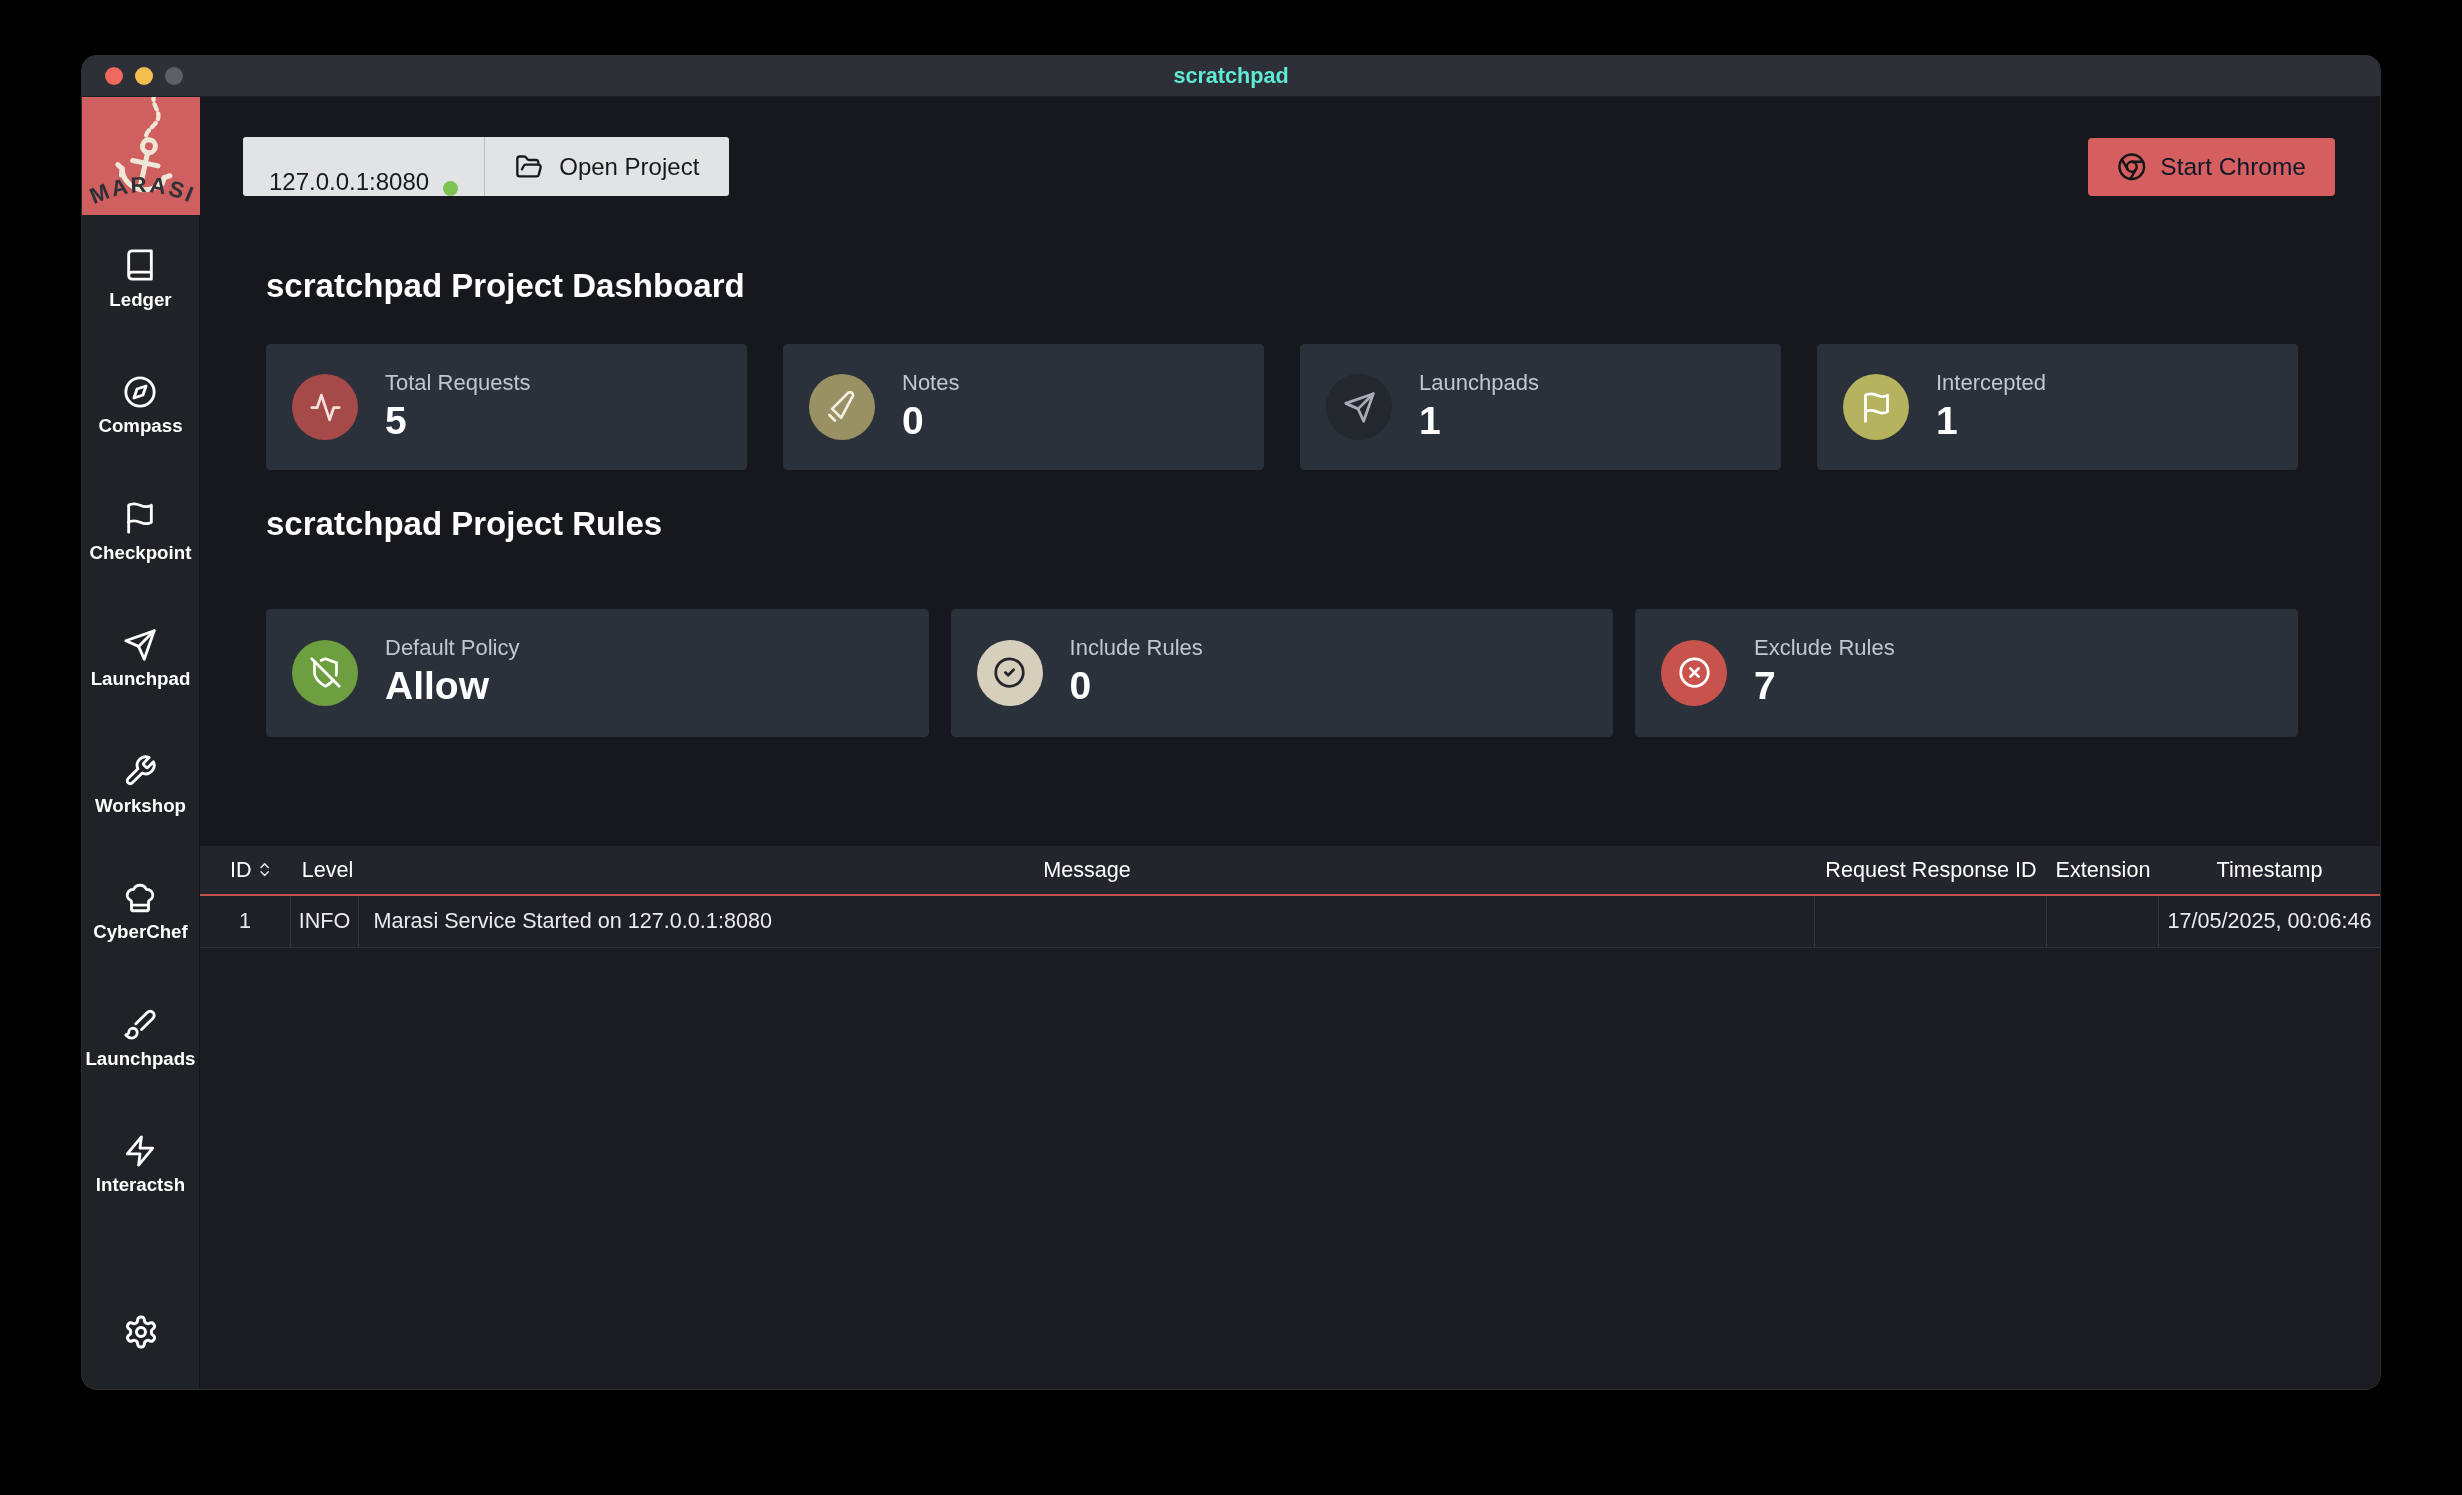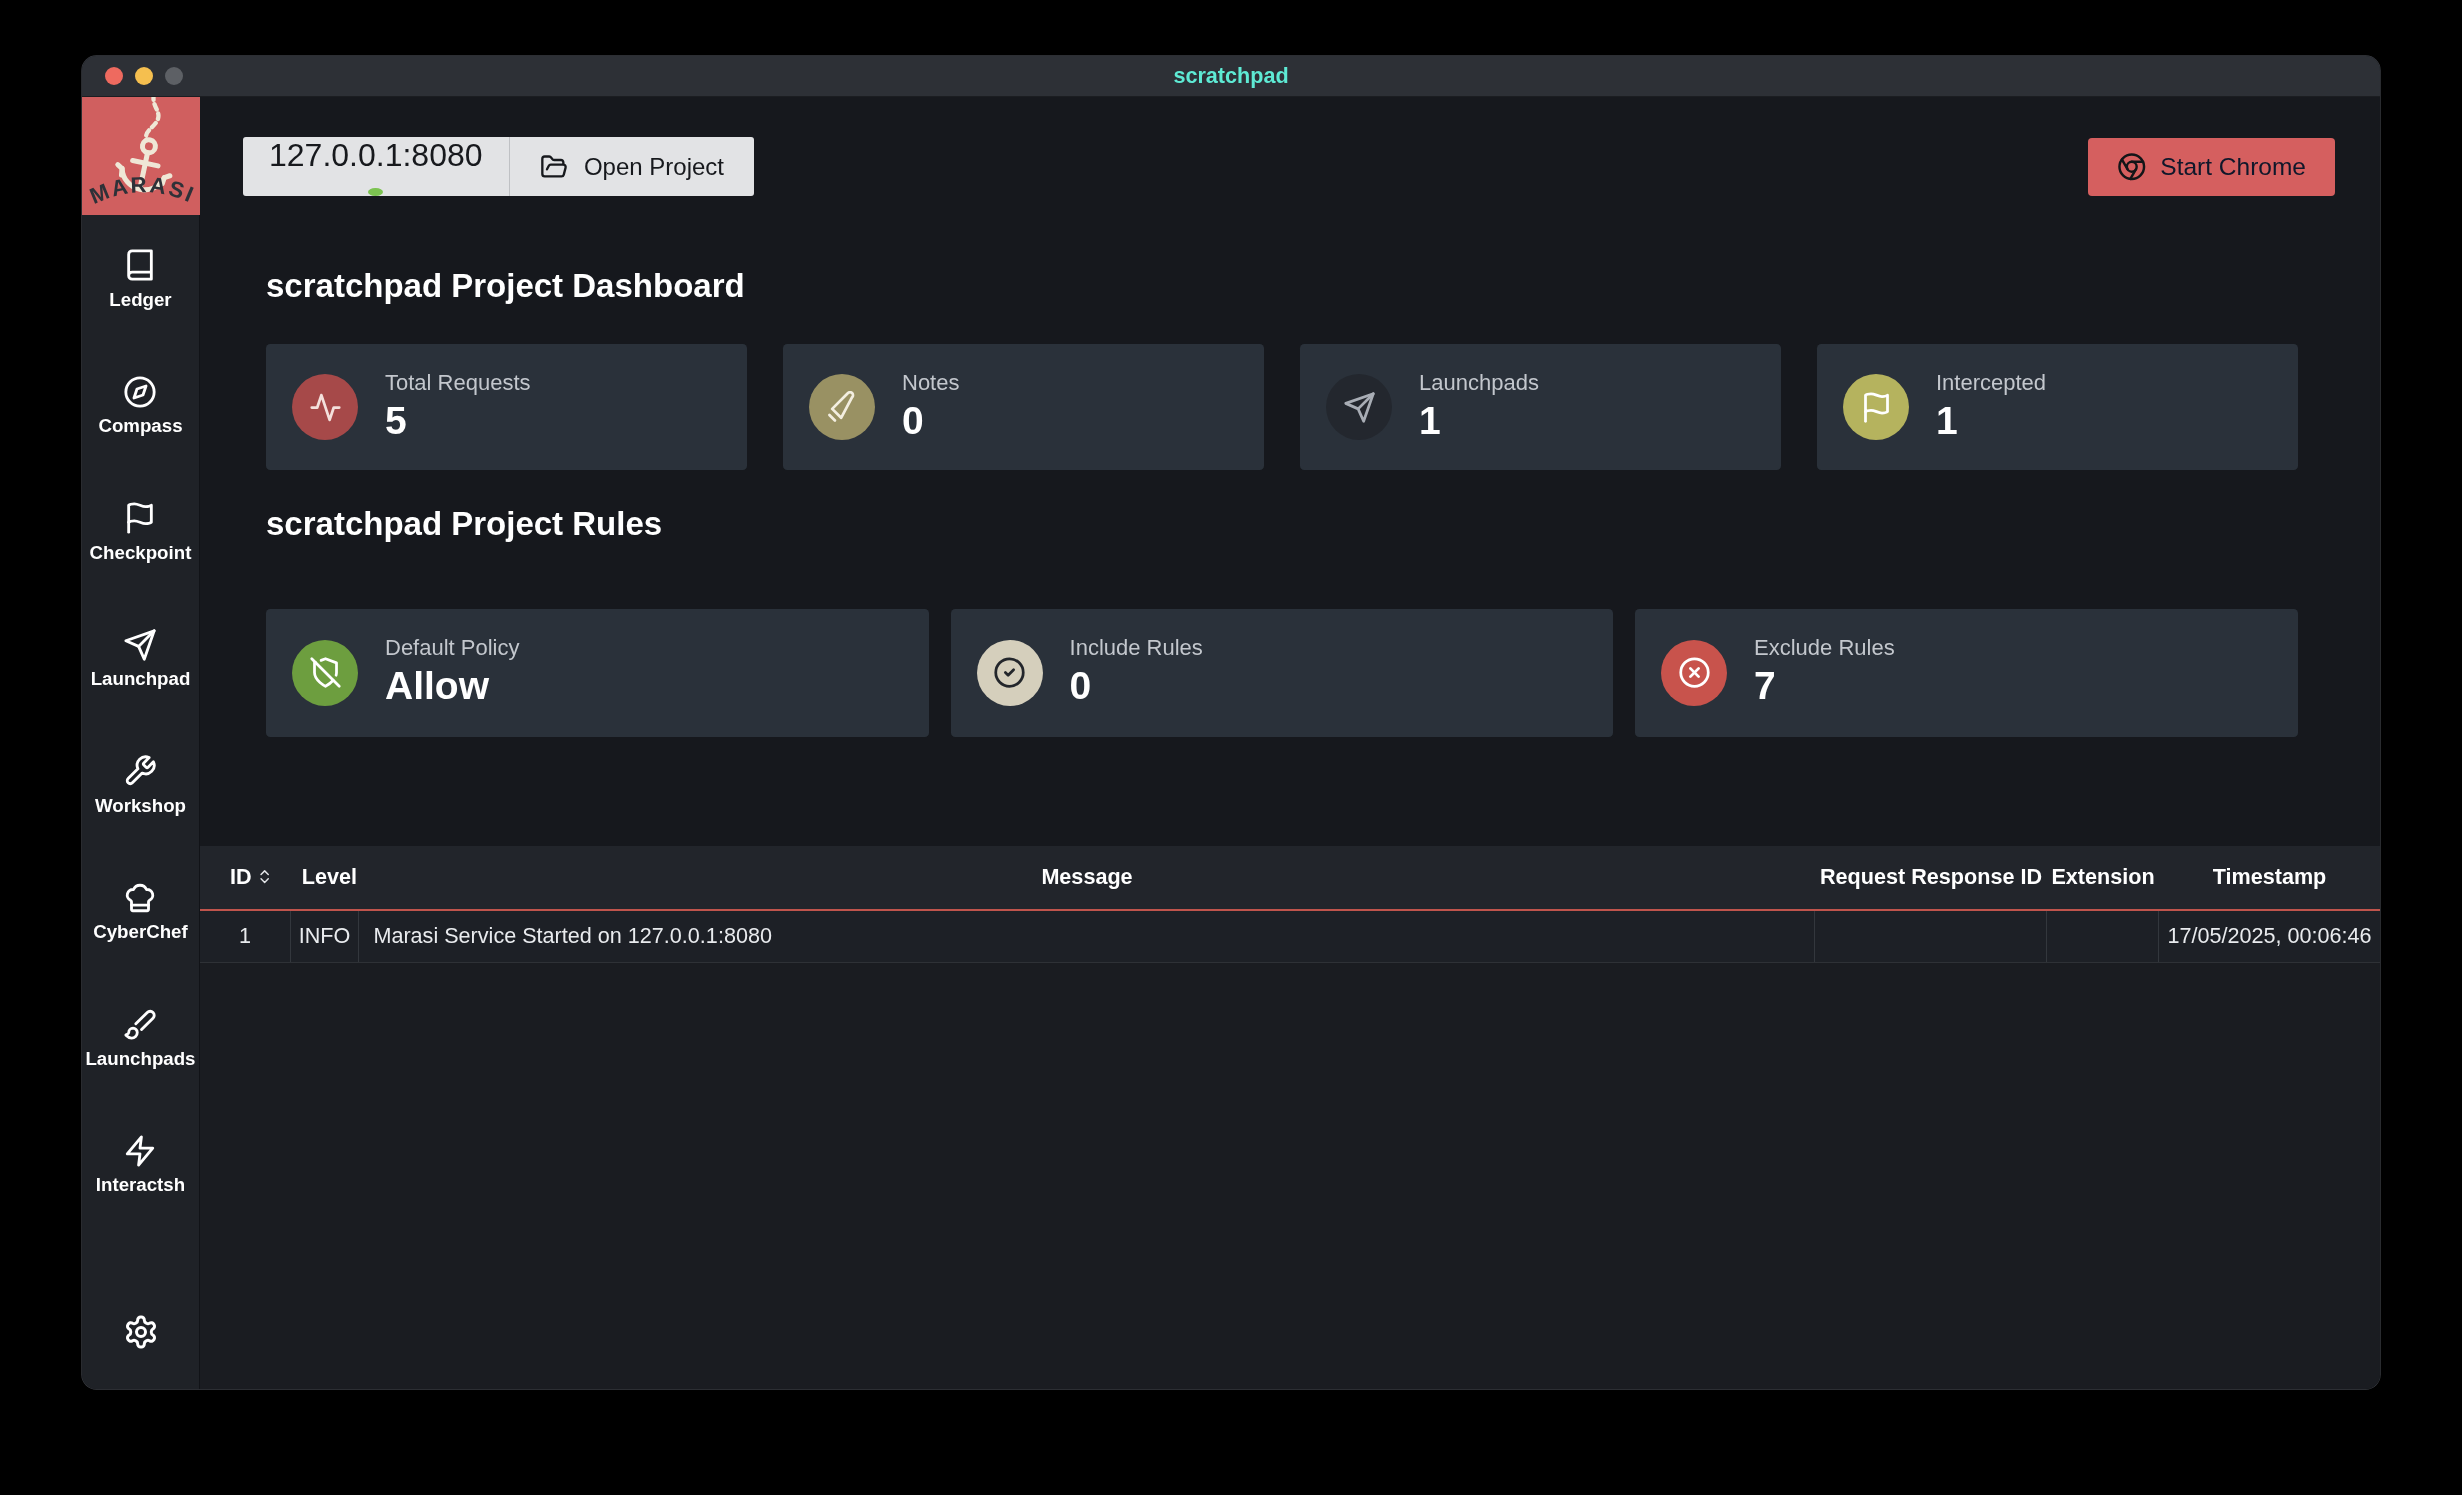--- a/index.html
+++ b/index.html
@@ -48,21 +48,21 @@
   .nav-item svg { width:34px; height:34px; display:block; }
   .nav-label { font-size:18.7px; font-weight:bold; color:#fff; white-space:nowrap; }
   .sidebar-spacer { flex:1; }
   .gear-btn { margin-bottom:39px; color:#fff; cursor:pointer; }
   .gear-btn svg { width:36px; height:36px; display:block; }
 
   
   .main { flex:1; min-width:0; background:#16181d; display:flex; flex-direction:column; }
   .toolbar { flex:none; margin:40px 45px 0 43px; display:flex; align-items:center; justify-content:space-between; }
   .segmented { display:flex; align-items:center; height:59px; background:#e2e3e5; border-radius:2.9px; overflow:hidden; }
-  .seg-addr { display:flex; align-items:center; gap:13.7px; padding:0 26px; height:100%; font-size:32px; color:#17191d;flex-direction:column; }
+  .seg-addr { display:flex; align-items:flex-end; gap:13.7px; padding:0 26px; height:100%; font-size:24px; color:#17191d; }
   .status-dot { width:15px; height:15px; border-radius:50%; background:#7cc351; }
   .seg-divider { width:1.4px; height:100%; background:#bfc1c4; }
   .seg-open { display:flex; align-items:center; gap:16px; padding:0 30px; height:100%; font-size:24px; color:#17191d; cursor:pointer; }
   .seg-open svg { width:28px; height:28px; color:#17191d; }
   .chrome-btn {
     display:flex; align-items:center; gap:13.7px;
     height:58px; padding:0 29px;
     background:#d55f5f; border-radius:4px; border:none;
     font-size:24.5px; color:#0f172a; font-family:inherit; cursor:pointer;
   }
@@ -93,21 +93,21 @@
   .bg-policy { background:#6d9e3f; color:#ffffff; }
   .bg-include { background:#d5cfbc; color:#23262b; }
   .bg-exclude { background:#c8534c; color:#ffffff; }
   .card-text { display:flex; flex-direction:column; }
   .card-label { font-size:22px; color:#c3c7cd; line-height:1.2; }
   .card-value { font-size:39px; font-weight:bold; color:#fff; line-height:1.2; margin-top:1.4px; }
 
   
   .log-table { flex:1; margin-top:109px; display:flex; flex-direction:column; min-height:0; }
   .tbl-grid { display:grid; grid-template-columns:91px 68px 1fr 232px 112px 221px; align-items:center; }
-  .tbl-header { flex:none; height:63px; background:#22252b; color:#fff; font-size:21.6px; font-weight:bold; }
+  .tbl-header { flex:none; height:48px; background:#22252b; color:#fff; font-size:21.6px; font-weight:normal; }
   .th { display:flex; align-items:center; height:100%; }
   .th-id { padding-left:30px; gap:4.3px; cursor:pointer; }
   .th-id svg { width:17.3px; height:17.3px; color:#e3e5e8; }
   .th-level { padding-left:10.8px; }
   .th-center { justify-content:center; }
   .accent-line { flex:none; height:2.2px; background:#c0544c; }
   .tbl-row { flex:none; height:52px; background:#1d2026; color:#e9ebee; font-size:21.6px; border-bottom:0.7px solid #2e3136; cursor:default; }
   .td { display:flex; align-items:center; height:100%; border-right:0.7px solid #33373d; padding:0 4.3px; }
   .td:last-child { border-right:none; }
   .td-center { justify-content:center; }

